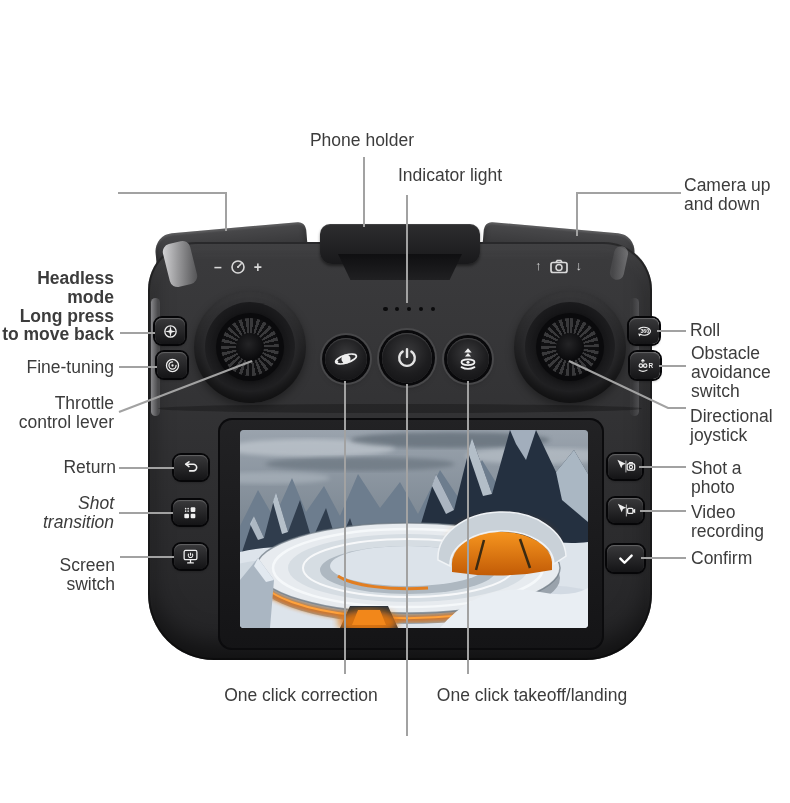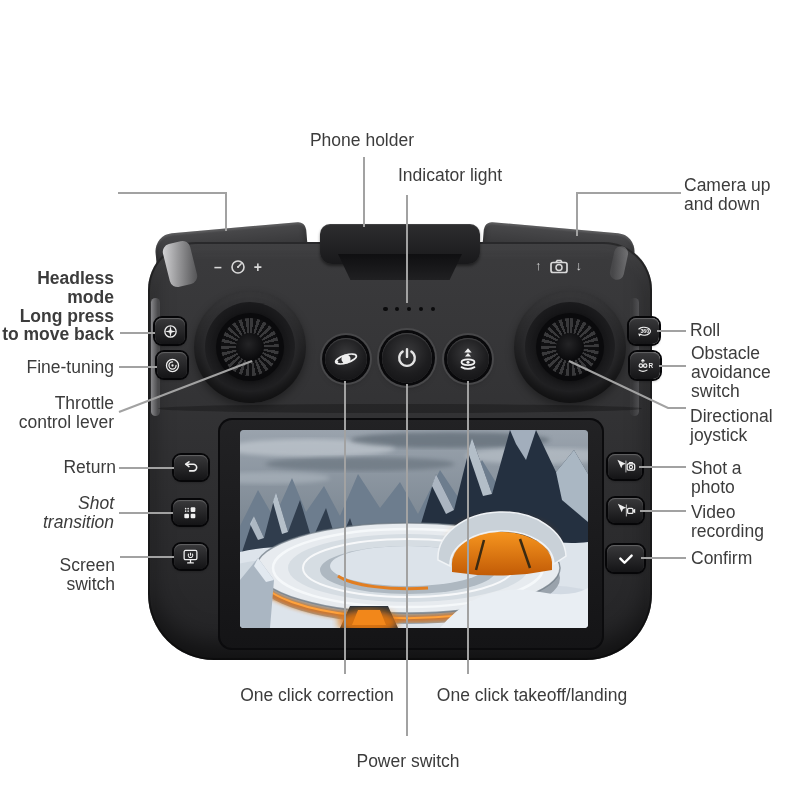--- a/index.html
+++ b/index.html
@@ -23,21 +23,21 @@
   #lbl-throttle{left:0px;top:394px;width:114px;}
   #lbl-roll{left:690px;top:321px;width:100px;}
   #lbl-obstacle{left:691px;top:344px;width:100px;}
   #lbl-directional{left:690px;top:407px;width:100px;}
   #lbl-return{left:20px;top:458px;width:96px;}
   #lbl-shot{left:20px;top:494px;width:94px;font-style:italic;}
   #lbl-screen{left:20px;top:556px;width:95px;}
   #lbl-photo{left:691px;top:459px;width:95px;}
   #lbl-video{left:691px;top:503px;width:95px;}
   #lbl-confirm{left:691px;top:549px;width:95px;}
-  #lbl-correction{left:232px;top:686px;width:170px;}
+  #lbl-correction{left:216px;top:686px;width:170px;}
   #lbl-takeoff{left:424px;top:686px;width:216px;text-align:center;}
   #lbl-power{left:330px;top:752px;width:156px;}
 
   
   .shoulder{position:absolute;width:152px;height:52px;
             background:linear-gradient(180deg,#4a4a4c,#2b2b2d 70%,#222224);
             box-shadow:inset 0 2px 2px rgba(255,255,255,.12), inset 0 -4px 6px rgba(0,0,0,.4);}
   #shoulder-l{left:156px;top:228px;transform:rotate(-5deg);border-radius:18px 8px 4px 4px;}
   #shoulder-r{left:482px;top:228px;transform:rotate(5deg);border-radius:8px 18px 4px 4px;}
   .shine{position:absolute;border-radius:8px;z-index:3;}
@@ -399,16 +399,15 @@
 transition</div>
     <div id="lbl-screen" class="callout r">Screen
 switch</div>
     <div id="lbl-photo" class="callout l">Shot a
 photo</div>
     <div id="lbl-video" class="callout l">Video
 recording</div>
     <div id="lbl-confirm" class="callout l">Confirm</div>
     <div id="lbl-correction" class="callout c">One click correction</div>
     <div id="lbl-takeoff" class="callout c">One click takeoff/landing</div>
-    <div id="lbl-power" class="callout c">Power switch</div>
   </div>
 
 </div>
 
 </body></html>

